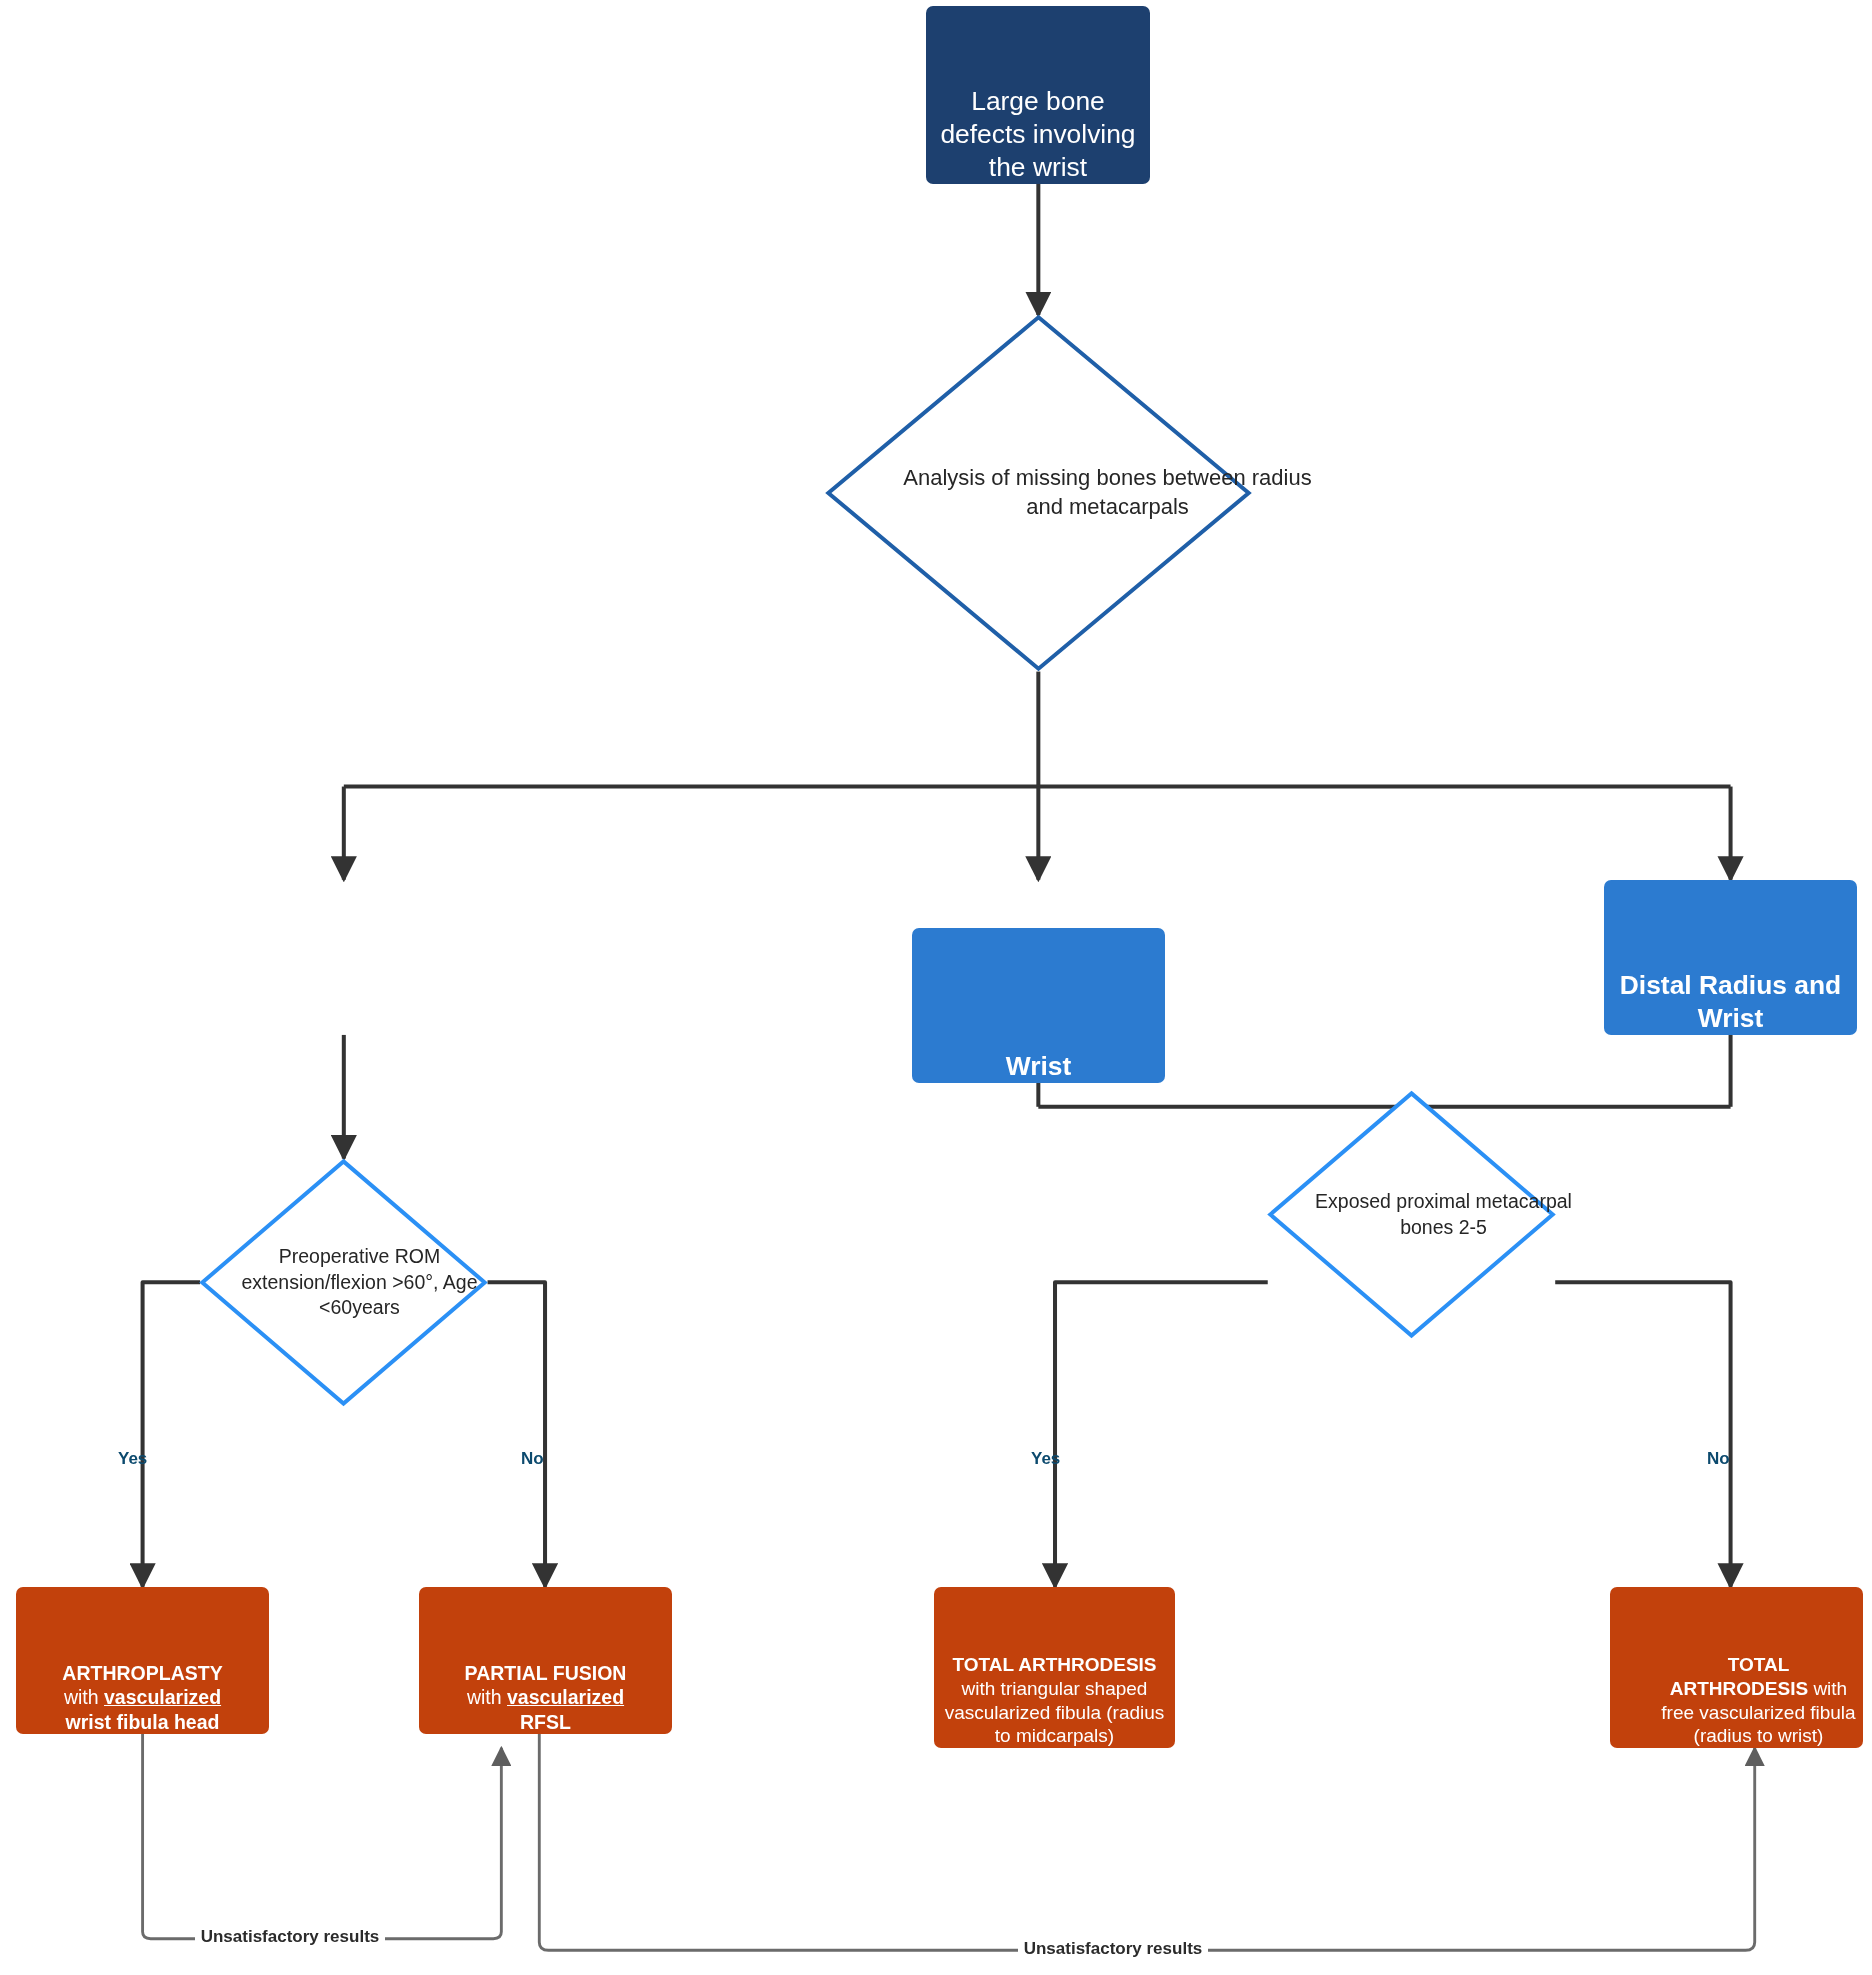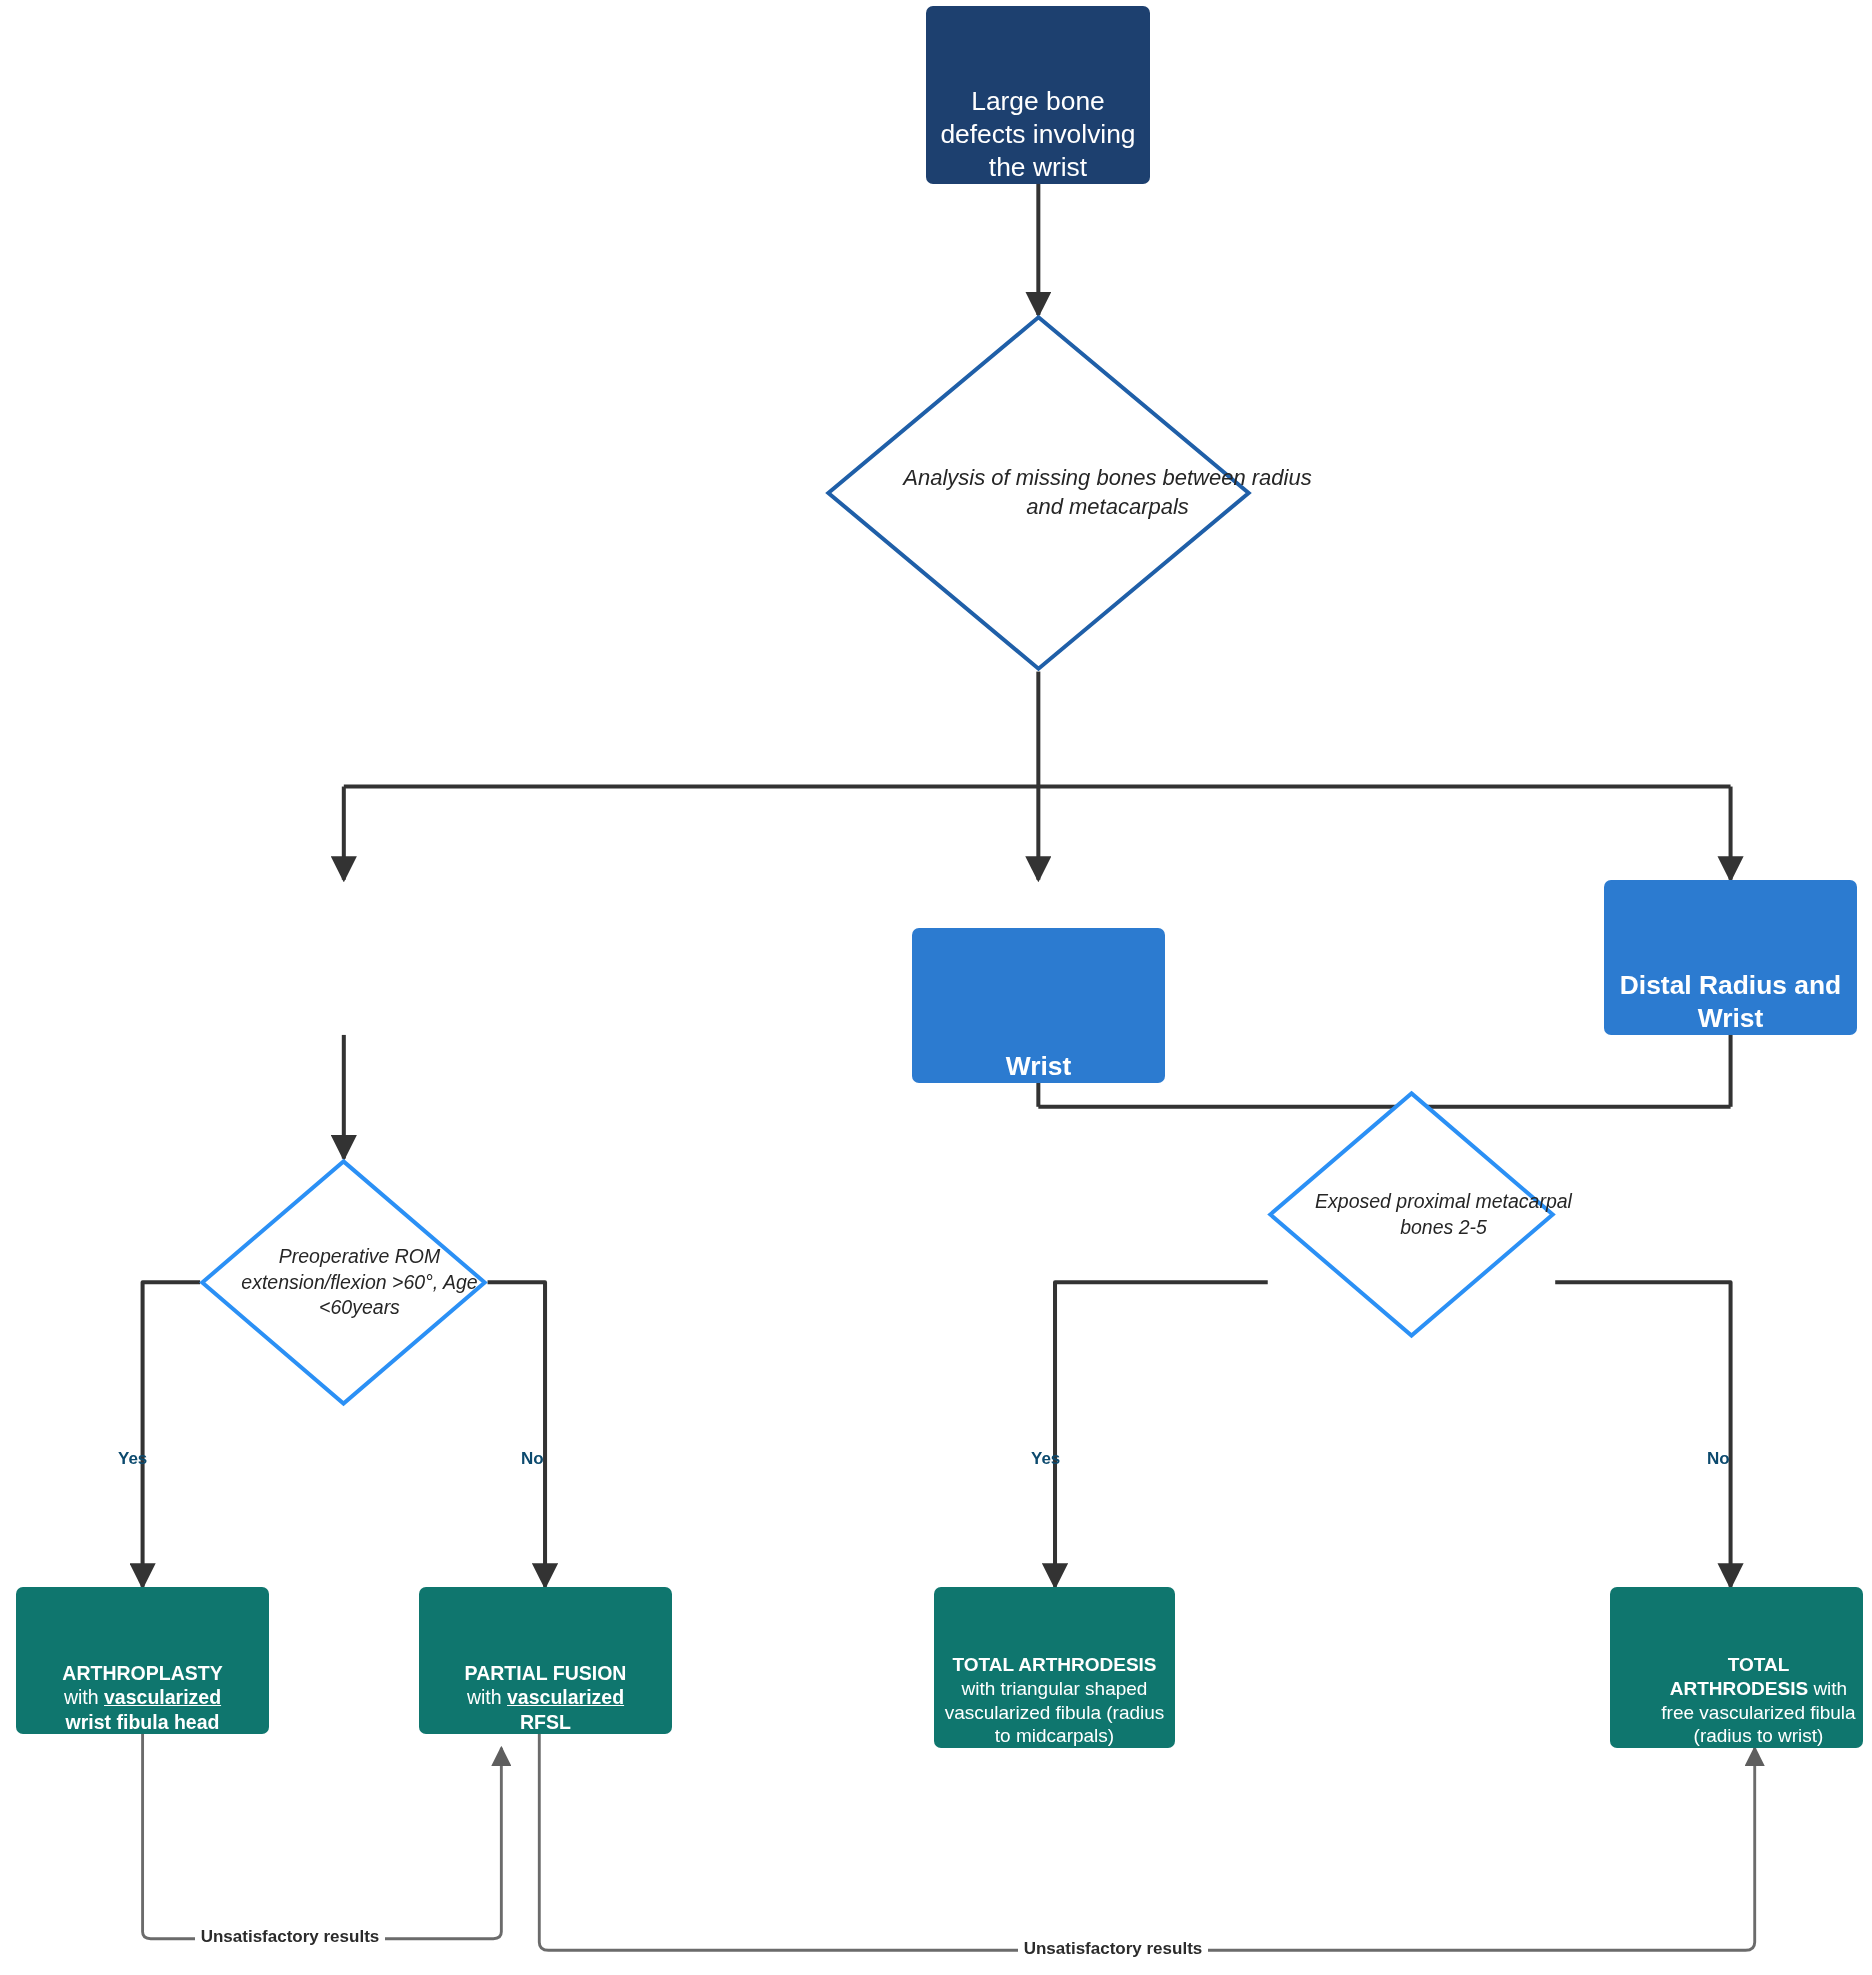--- a/index.html
+++ b/index.html
@@ -47,21 +47,21 @@
     font-size: 26.4px;
     line-height: 1.22;
     color: #ffffff;
   }
   .mid-node {
     background: #2c7bd0;
     font-weight: bold;
     font-size: 26.4px;
   }
   .leaf-node {
-    background: #0f766e;
+    background: #c2410c;
     font-size: 19.5px;
     line-height: 1.28;
   }
   .leaf-node .label { padding: 0 5.7px; }
   .leaf-node b { font-weight: bold; }
   .leaf-node u { text-decoration: underline; font-weight: bold; }
   .diamond-node {
     position: absolute;
   }
   .diamond-node svg { position: absolute; left: 0; top: 0; overflow: visible; }
@@ -70,21 +70,20 @@
     left: 0; top: 0;
     width: 100%; height: 100%;
     display: flex;
     align-items: center;
     justify-content: center;
     text-align: center;
     color: #262626;
     font-size: 22px;
     line-height: 1.3;
     pointer-events: none;
-    font-style: italic;
   }
   .edge-label {
     position: absolute;
     font-size: 17px;
     font-weight: bold;
     color: #0c4a6e;
     white-space: nowrap;
   }
   .loop-label {
     position: absolute;

